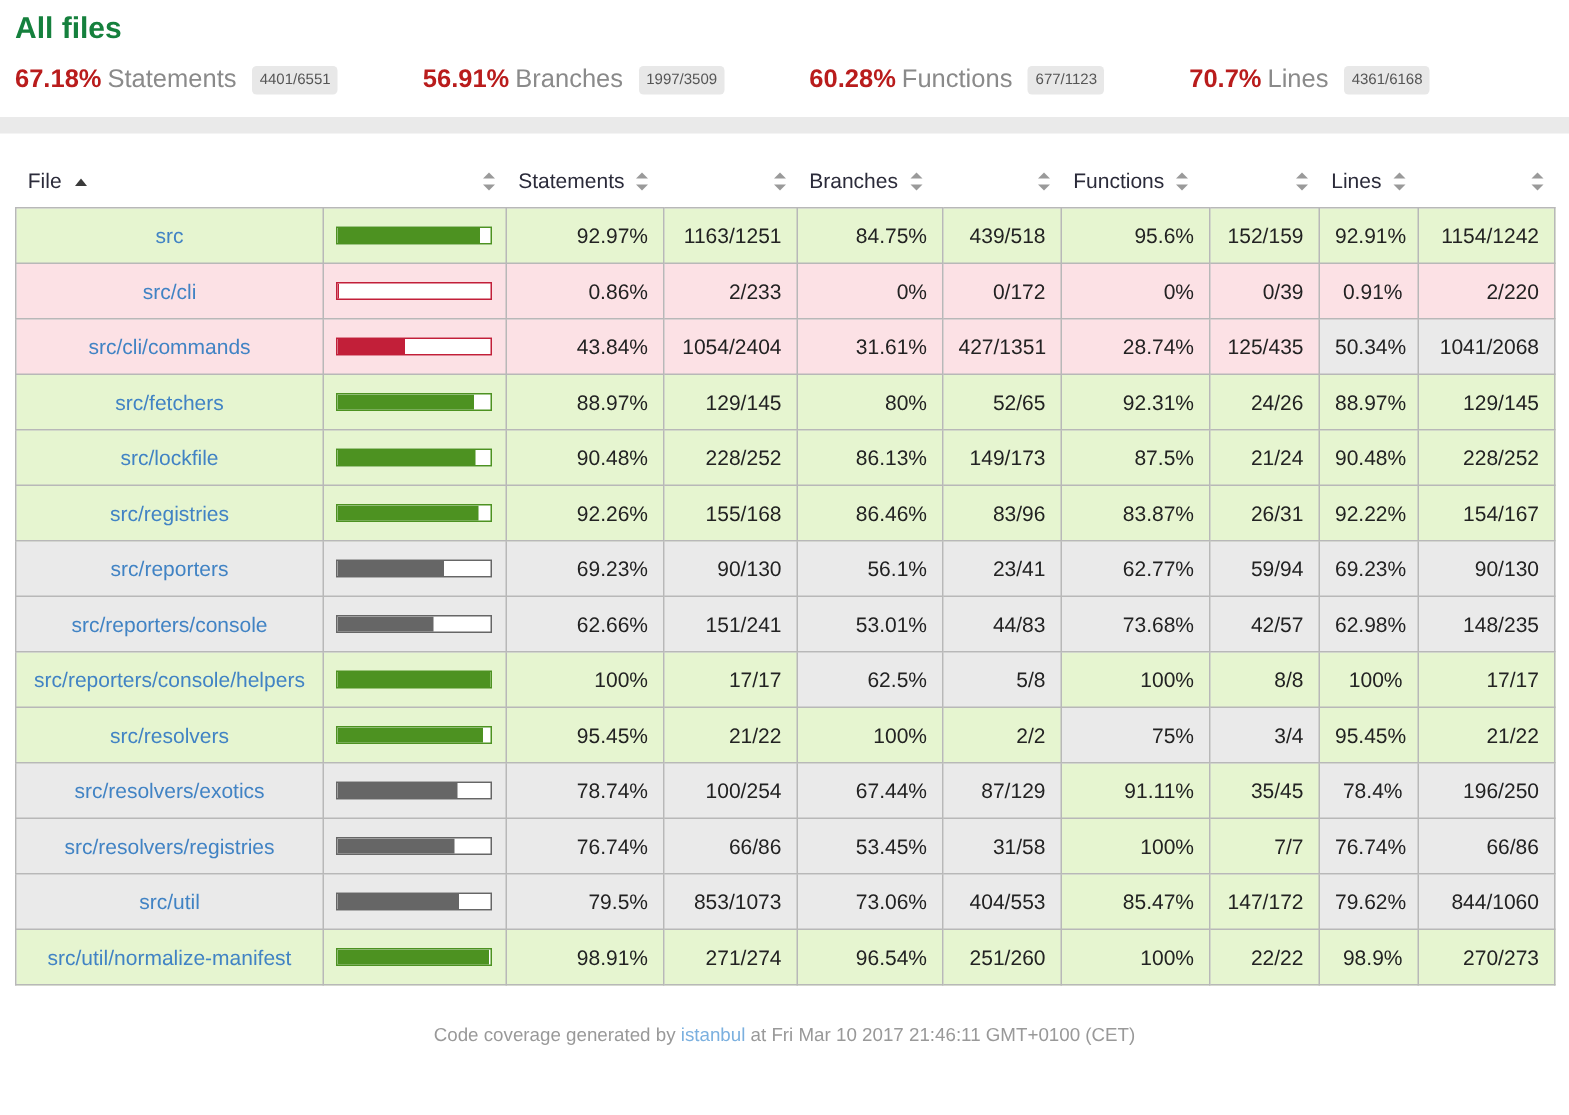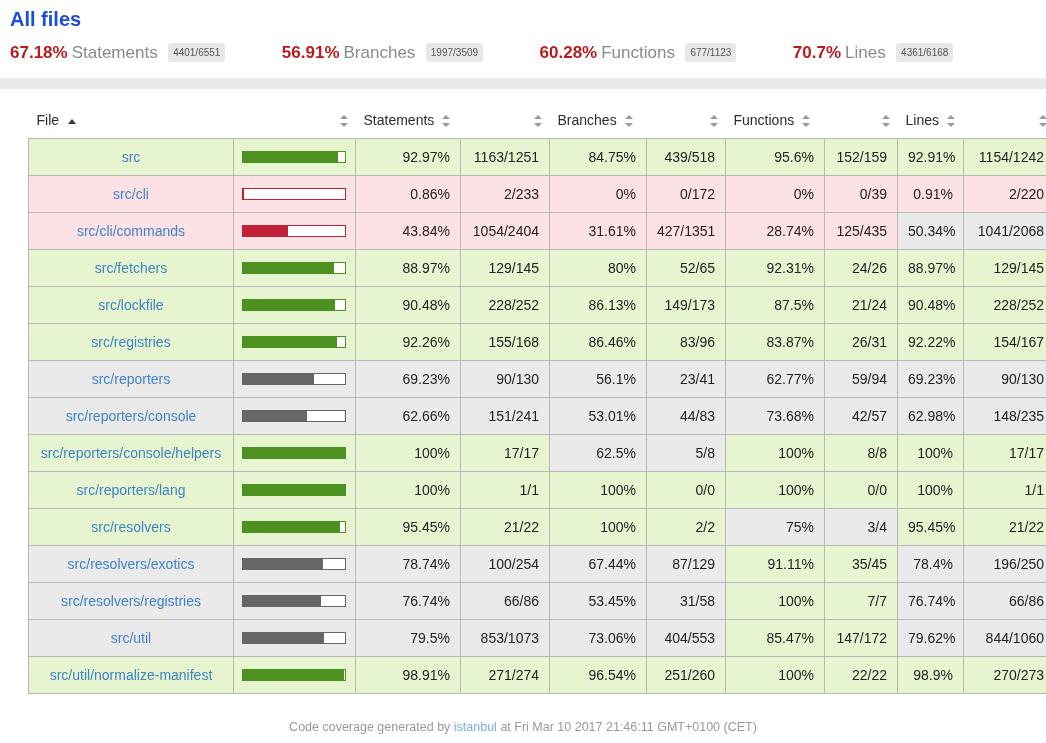--- a/index.html
+++ b/index.html
@@ -8,32 +8,32 @@
     --low-bg:#fce1e5; --low-bar:#c21f39;
     --link:#4183c4; --border:#b8b8b8;
   }
   *{box-sizing:border-box;}
   html,body{margin:0;padding:0;background:#fff;color:#333;
     font-family:"Liberation Sans",sans-serif;}
   .page{width:1046px;}
 
   
   .pad{padding:0 10px;}
-  h1.title{font-size:20px;font-weight:700;color:#1d4ed8;margin:0;padding:8px 0 12px 0;}
+  h1.title{font-size:20px;font-weight:700;color:#15803d;margin:0;padding:8px 0 12px 0;}
   .summary{padding-bottom:15px;}
   .metric{display:inline-block;margin-right:52px;}
   .metric .strong{font-size:17px;font-weight:700;color:#b91c1c;text-align:center;}
   .metric .quiet{font-size:17px;color:#8a8a8a;margin-left:4px;}
   .metric .fraction{font-family:Liberation Sans, sans-serif;font-size:10px;color:#555;
     background:#e8e8e8;padding:4px 5px;border-radius:3px;margin-left:6px;position:relative;top:-2px;}
 
   .status-line{height:11px;width:100%;background:var(--medium-bg);}
 
   
-  .table-wrap{padding:13px 10px 0 28px;}
+  .table-wrap{padding:13px 10px 0 10px;}
   table.coverage{border-collapse:collapse;table-layout:fixed;width:1026px;font-size:14px;}
   col.c-file{width:205px} col.c-pic{width:122px}
   col.c-st-pct{width:105px} col.c-st-abs{width:89px}
   col.c-br-pct{width:97px} col.c-br-abs{width:79px}
   col.c-fn-pct{width:99px} col.c-fn-abs{width:73px}
   col.c-ln-pct{width:66px} col.c-ln-abs{width:91px}
 
   th{font-weight:400;color:#2b2b3a;padding:10px 8px;white-space:nowrap;cursor:pointer;}
   .th-left{text-align:left;}
   .th-right{text-align:right;}
@@ -264,36 +264,20 @@
             <td class="num level-high">100%</td>
             <td class="num level-high">17/17</td>
             <td class="num level-medium">62.5%</td>
             <td class="num level-medium">5/8</td>
             <td class="num level-high">100%</td>
             <td class="num level-high">8/8</td>
             <td class="num level-high">100%</td>
             <td class="num level-high">17/17</td>
           </tr>
           <tr>
-            <td class="file level-high"><a href="#">src/reporters/lang</a></td>
-            <td class="pic level-high b-high">
-              <div class="chart">
-                <div class="fill" style="width: 100%;"></div>
-              </div>
-            </td>
-            <td class="num level-high">100%</td>
-            <td class="num level-high">1/1</td>
-            <td class="num level-high">100%</td>
-            <td class="num level-high">0/0</td>
-            <td class="num level-high">100%</td>
-            <td class="num level-high">0/0</td>
-            <td class="num level-high">100%</td>
-            <td class="num level-high">1/1</td>
-          </tr>
-          <tr>
             <td class="file level-high"><a href="#">src/resolvers</a></td>
             <td class="pic level-high b-high">
               <div class="chart">
                 <div class="fill" style="width: 95.45%;"></div>
               </div>
             </td>
             <td class="num level-high">95.45%</td>
             <td class="num level-high">21/22</td>
             <td class="num level-high">100%</td>
             <td class="num level-high">2/2</td>

